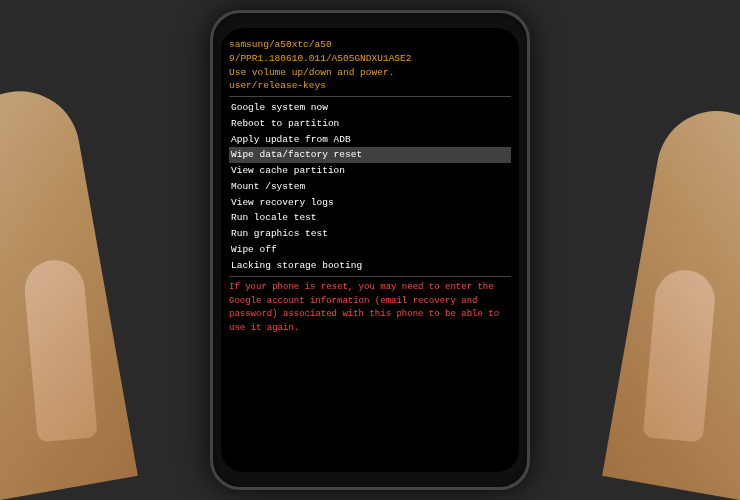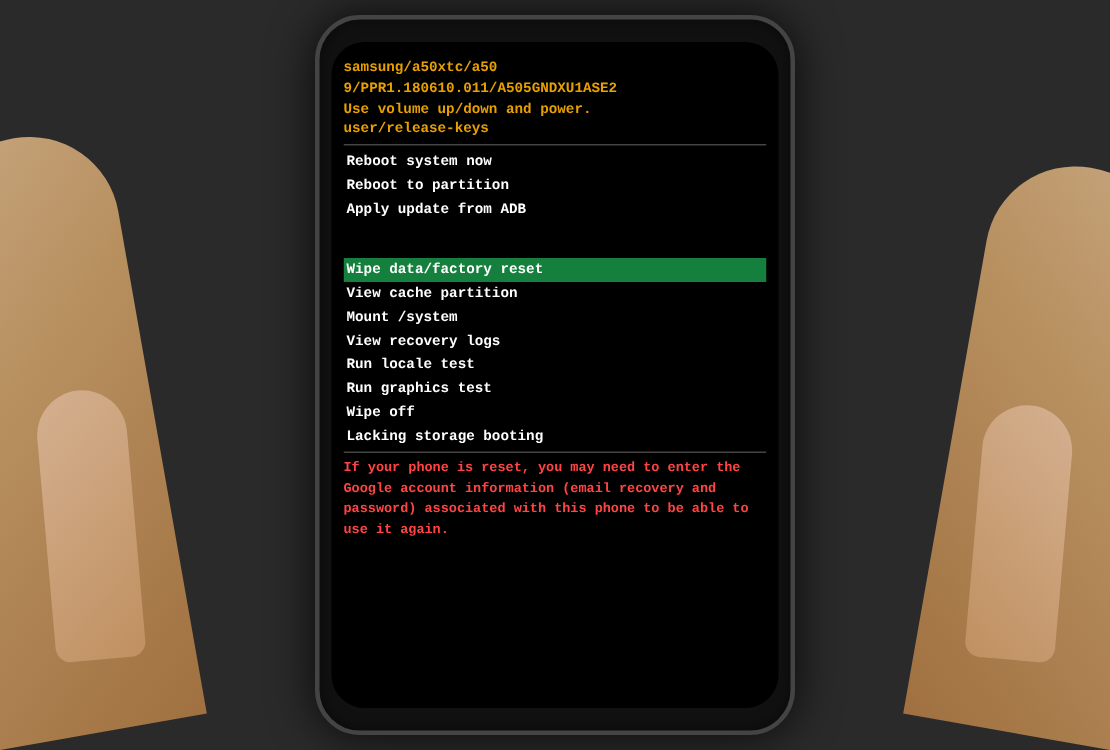--- a/index.html
+++ b/index.html
@@ -89,21 +89,20 @@
     .phone-screen {
       position: absolute;
       top: 15px;
       left: 8px;
       right: 8px;
       bottom: 15px;
       background: #000;
       border-radius: 22px;
       overflow: hidden;
       padding: 10px 8px 8px 8px;
-      font-weight: bold;
     }
 
     .recovery-menu {
       width: 100%;
       height: 100%;
       background: #000;
       color: #fff;
       font-family: 'Courier New', monospace;
       font-size: 9.5px;
       line-height: 1.45;
@@ -120,24 +119,23 @@
       margin: 3px 0;
     }
 
     .menu-item {
       padding: 1px 2px;
       color: #fff;
       cursor: default;
     }
 
     .menu-item.selected {
-      background: #15803d;
+      background: #404040;
       color: #fff;
       display: block;
-      margin-top: 25px;
     }
 
     .warning-text {
       color: #ff4444;
       margin-top: 4px;
       font-size: 9px;
       line-height: 1.5;
     }
 
     .phone-side-btn {
@@ -191,21 +189,21 @@
         <div class="header-info">
           <div>samsung/a50xtc/a50</div>
           <div>9/PPR1.180610.011/A505GNDXU1ASE2</div>
           <div>Use volume up/down and power.</div>
           <div>user/release-keys</div>
         </div>
 
         <div class="divider"></div>
 
         <div class="menu-item">
-          <span>Reboot system now</span>
+          <span>Google system now</span>
         </div>
         <div class="menu-item">
           <span>Reboot to partition</span>
         </div>
         <div class="menu-item">
           <span>Apply update from ADB</span>
         </div>
         <div class="menu-item selected">
           <span>Wipe data/factory reset</span>
         </div>

